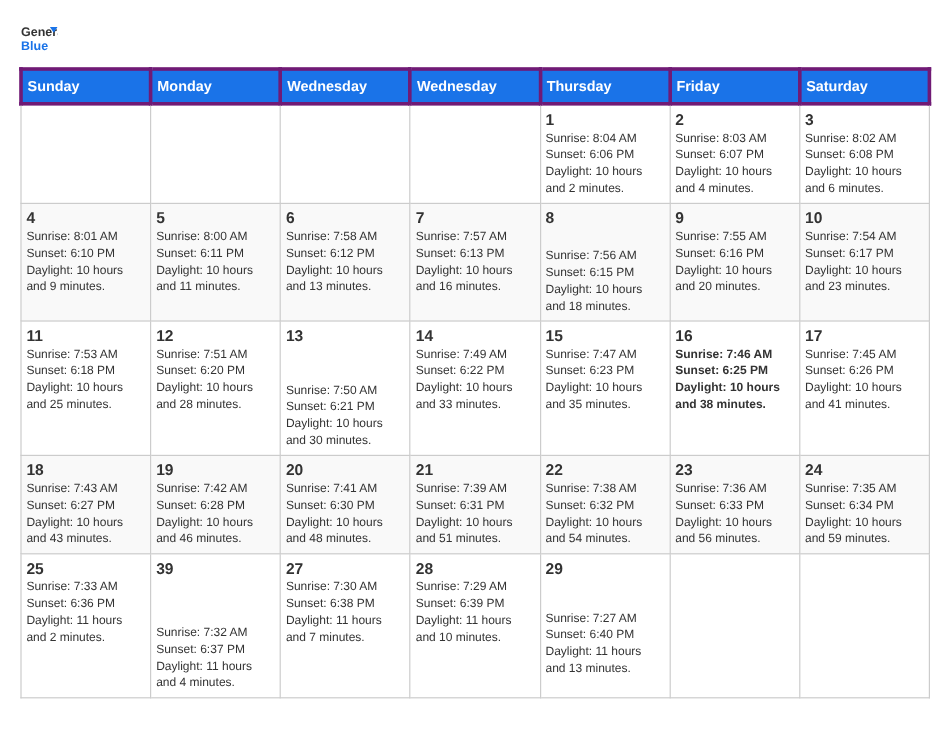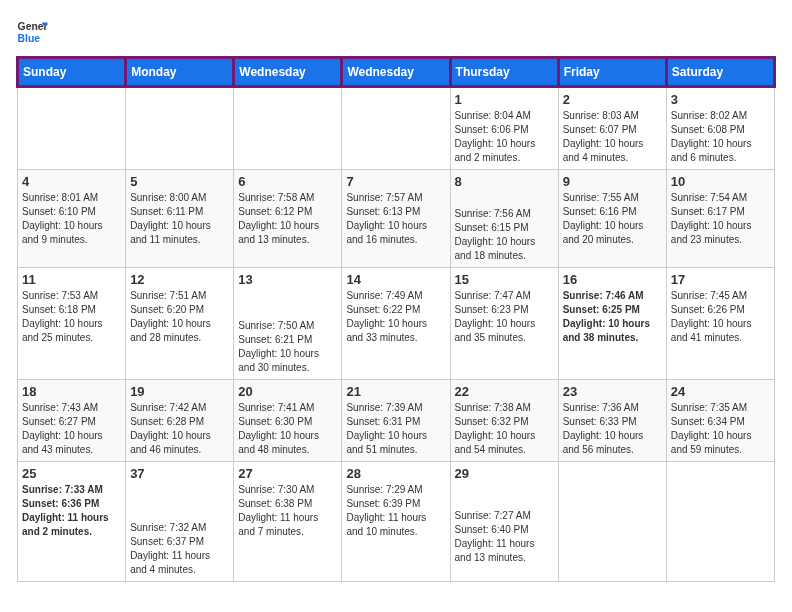--- a/index.html
+++ b/index.html
@@ -261,26 +261,26 @@
         <td>
           <span class="day-number">24</span>
           <div class="day-info" style="white-space: pre-line;">Sunrise: 7:35 AM
 Sunset: 6:34 PM
 Daylight: 10 hours and 59 minutes.</div>
         </td>
       </tr>
       <tr>
         <td>
           <span class="day-number">25</span>
-          <div class="day-info" style="white-space: pre-line; font-weight: bold;">Sunrise: 7:33 AM
+          <div class="day-info" style="white-space: pre-line;">Sunrise: 7:33 AM
 Sunset: 6:36 PM
 Daylight: 11 hours and 2 minutes.</div>
         </td>
         <td>
-          <span class="day-number">37</span>
+          <span class="day-number">39</span>
           <div class="day-info" style="white-space: pre-line; margin-top: 40px;">Sunrise: 7:32 AM
 Sunset: 6:37 PM
 Daylight: 11 hours and 4 minutes.</div>
         </td>
         <td>
           <span class="day-number">27</span>
           <div class="day-info" style="white-space: pre-line;">Sunrise: 7:30 AM
 Sunset: 6:38 PM
 Daylight: 11 hours and 7 minutes.</div>
         </td>

